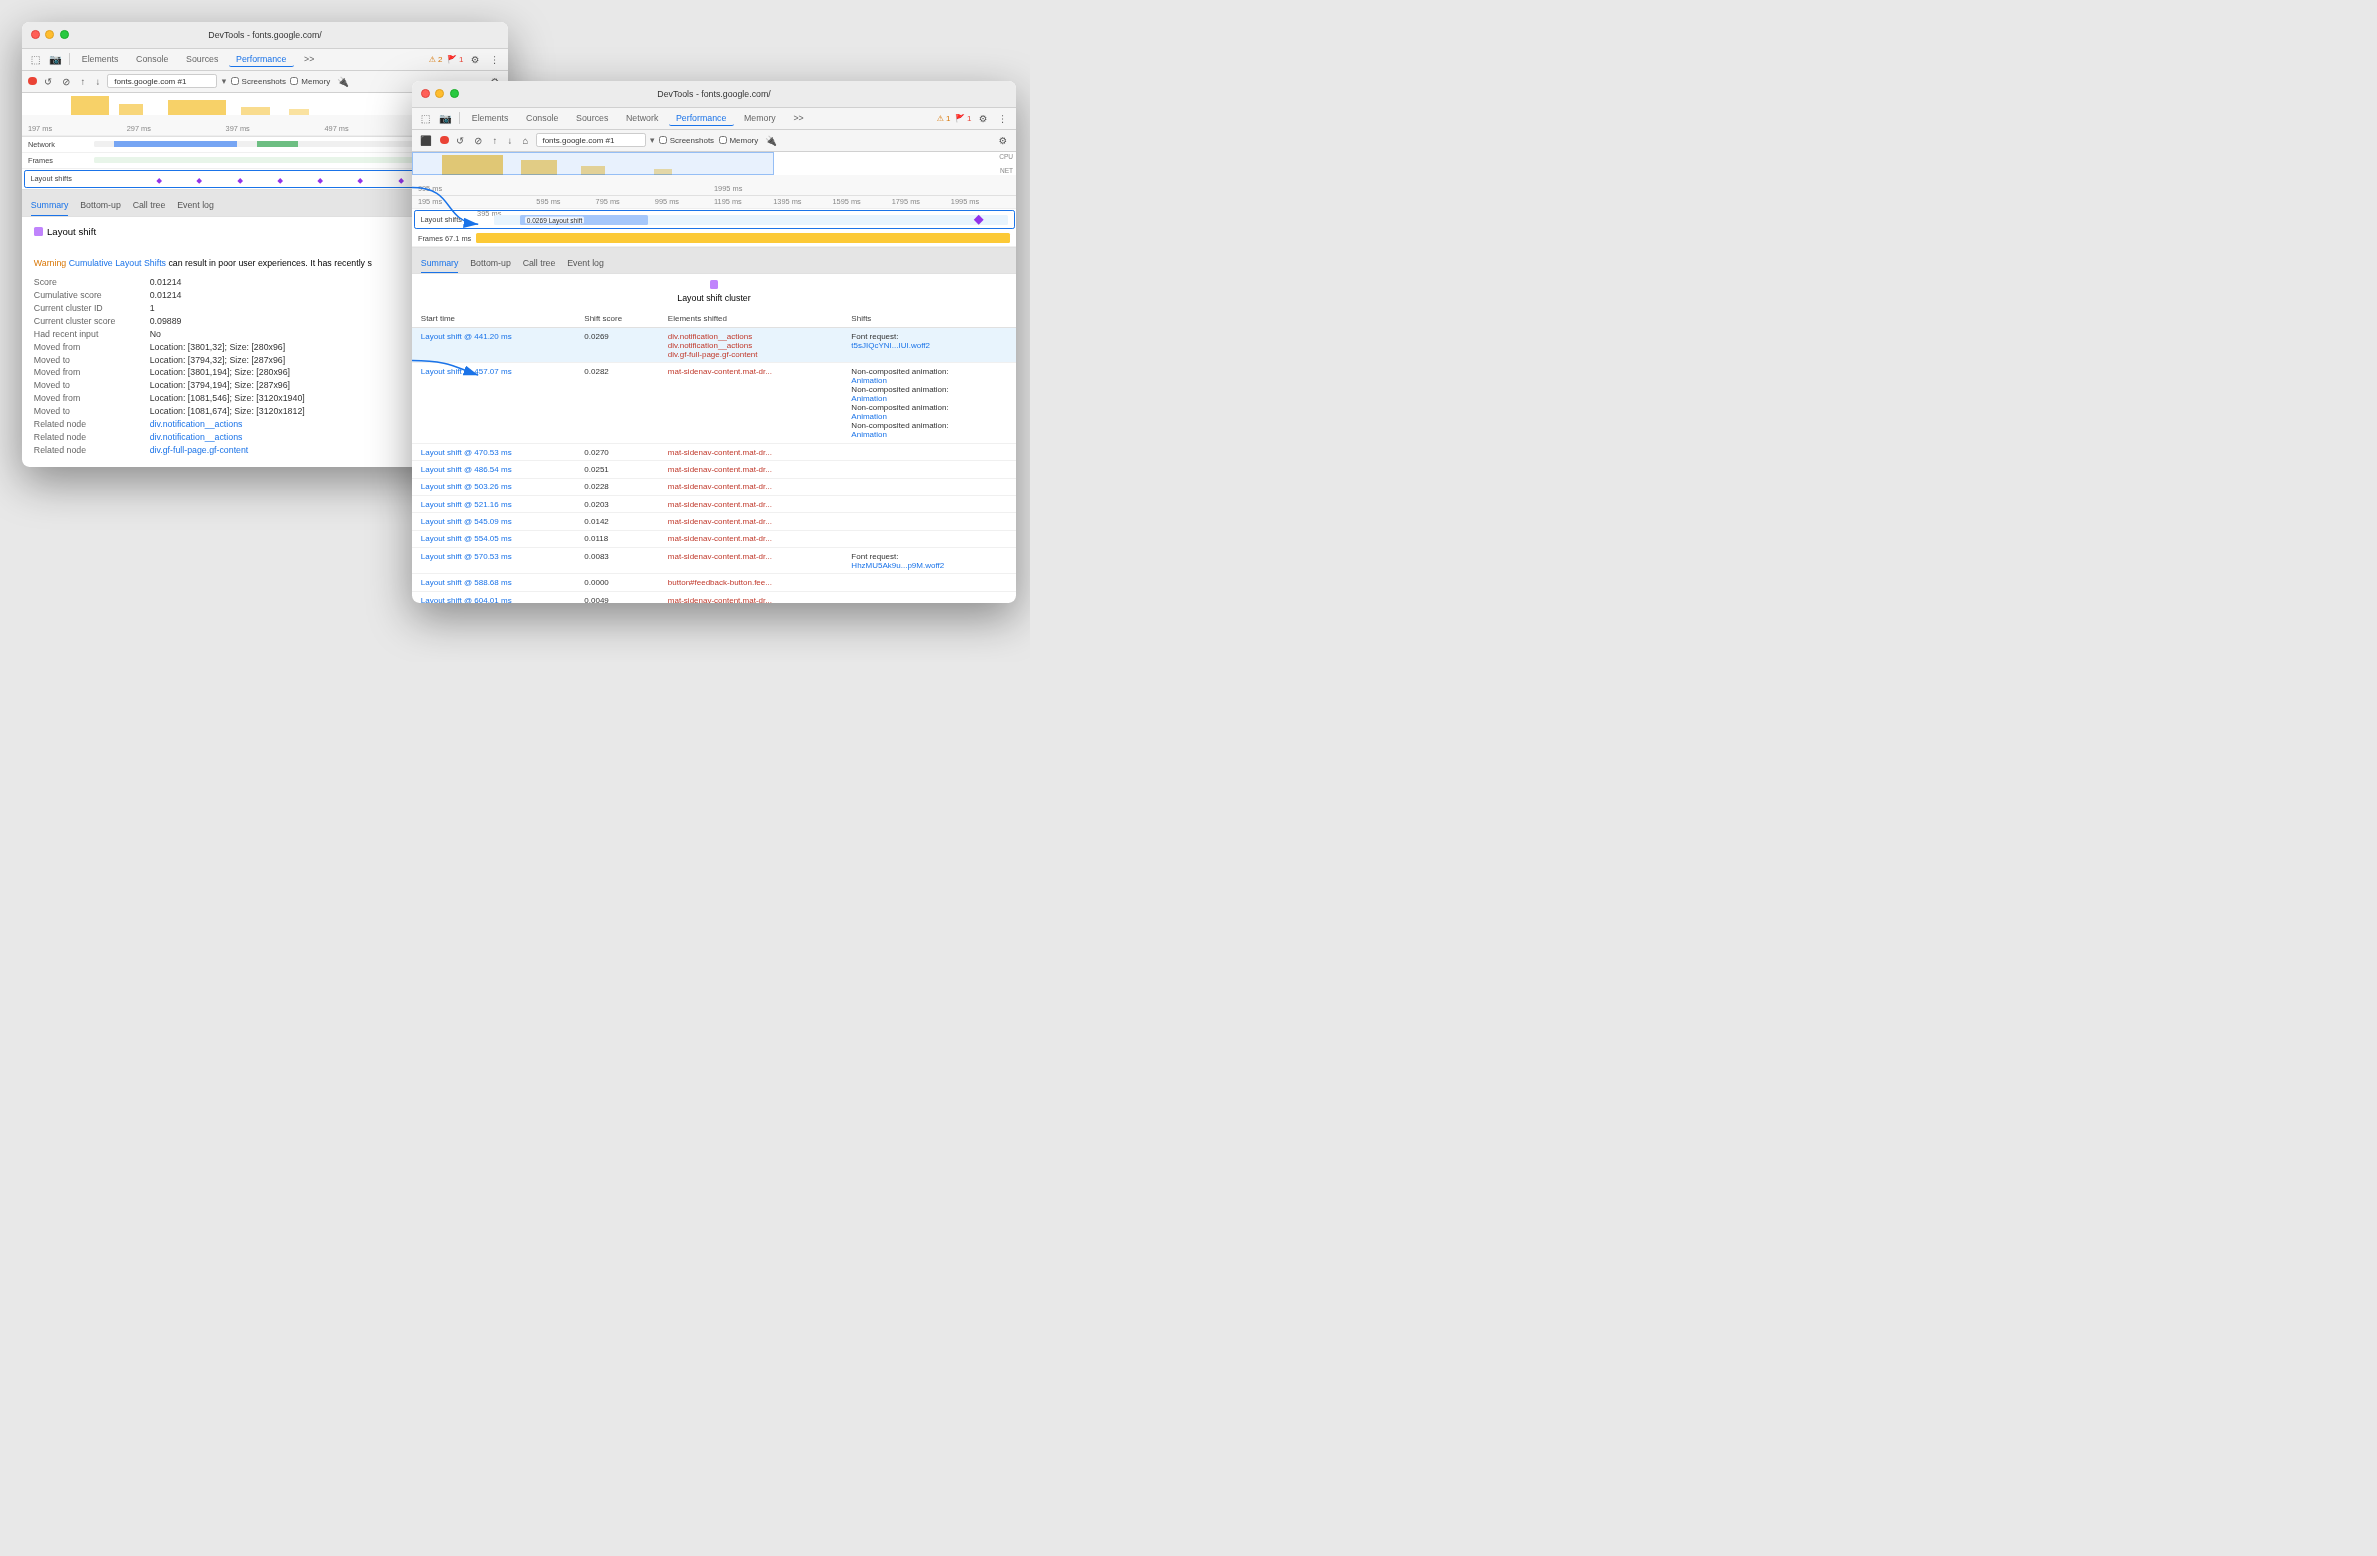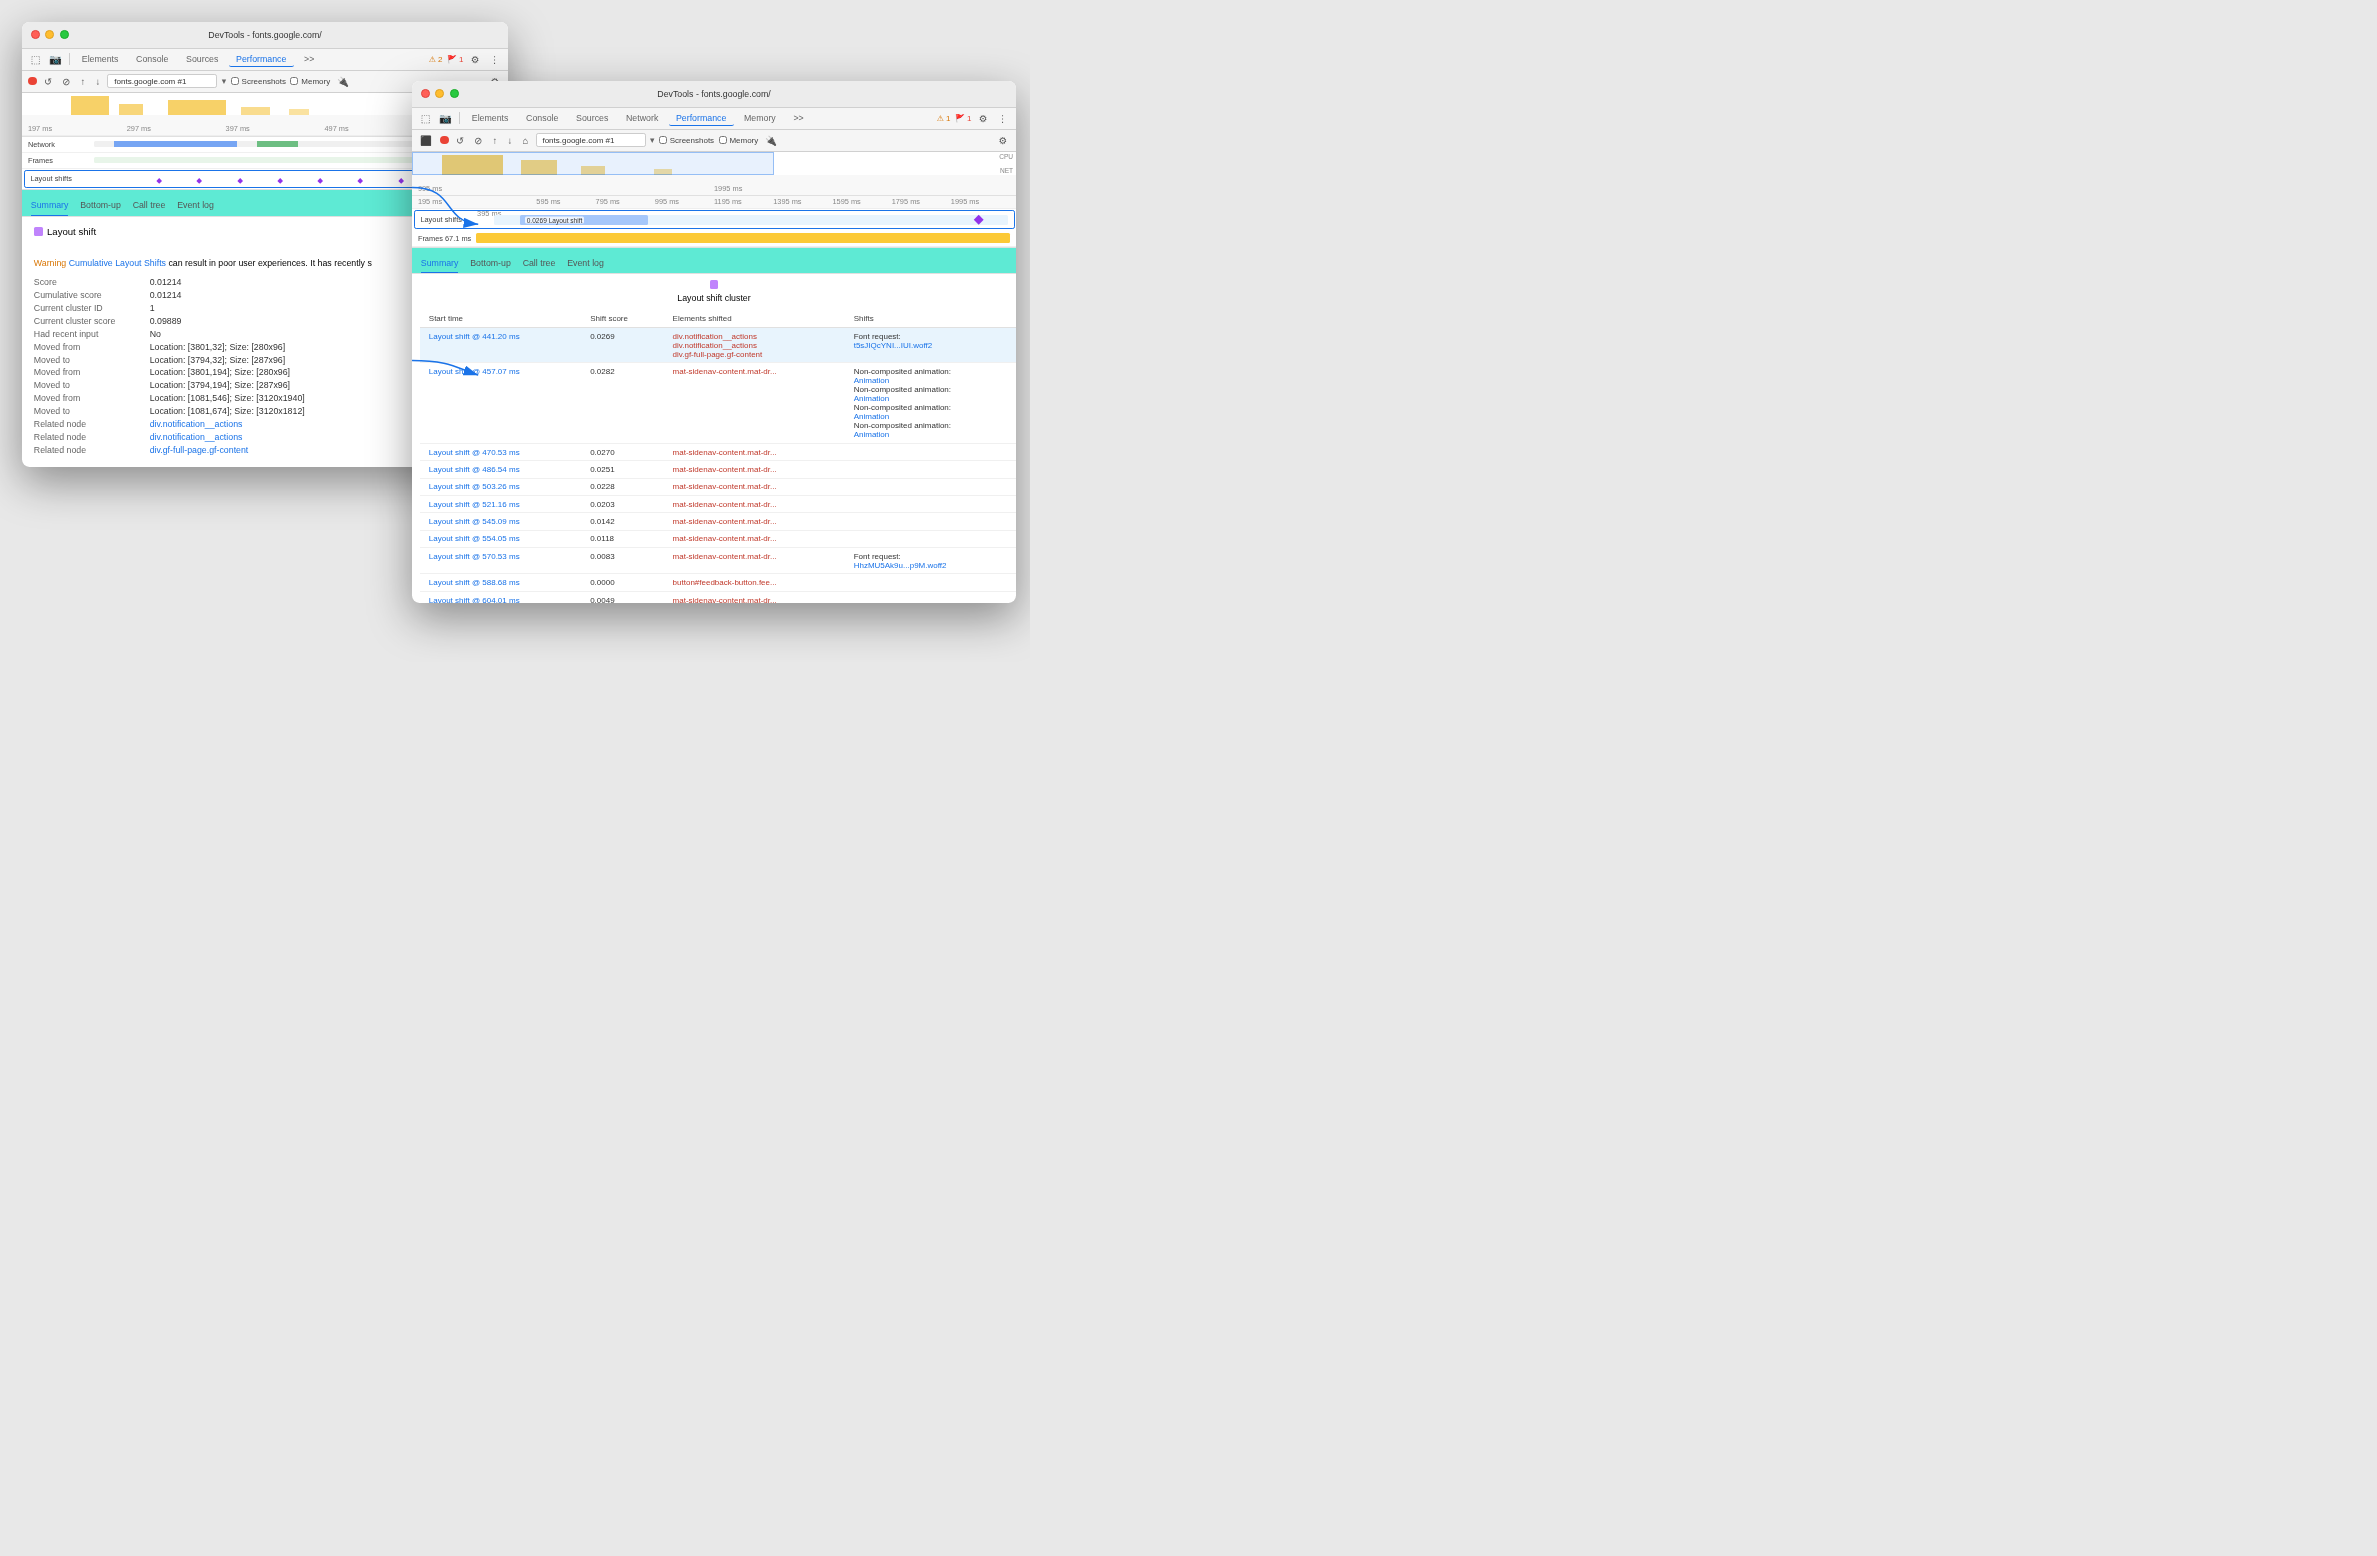--- a/index.html
+++ b/index.html
@@ -120,21 +120,21 @@
       background: #fff;
     }
 
     
     .sub-tabs {
       display: flex;
       align-items: center;
       padding: 5.9px 8.8px 0;
       gap: 11.8px;
       border-bottom: 0.7px solid #e0e0e0;
-      background: #5eead4;
+      background: #e5e5e5;
     }
 
     .sub-tab {
       padding: 4.4px 0;
       font-size: 8.8px;
       color: #555;
       cursor: pointer;
       border-bottom: 1.5px solid transparent;
     }
 
@@ -275,21 +275,20 @@
       width: 8.8px;
       height: 8.8px;
       background: #c084fc;
       border-radius: 1.5px;
     }
 
     
     .scroll-area {
       overflow-y: auto;
       max-height: 294px;
-      margin-left: 8px;
     }
 
     .toolbar-separator {
       width: 0.7px;
       height: 11.8px;
       background: #ccc;
       margin: 0 1.5px;
     }
 
     .checkbox-label {

